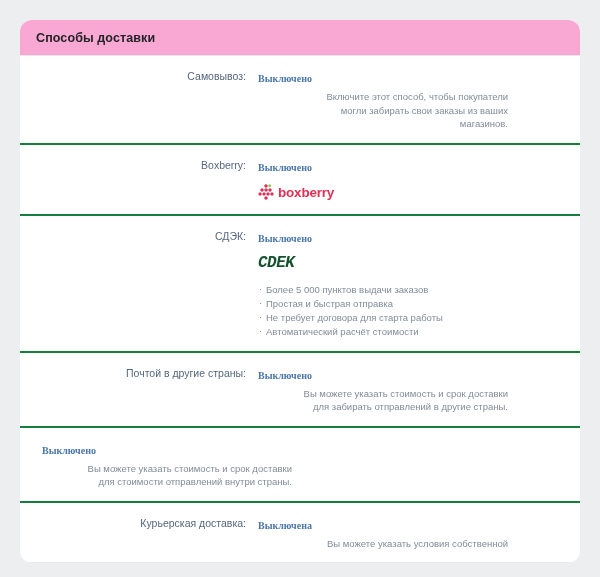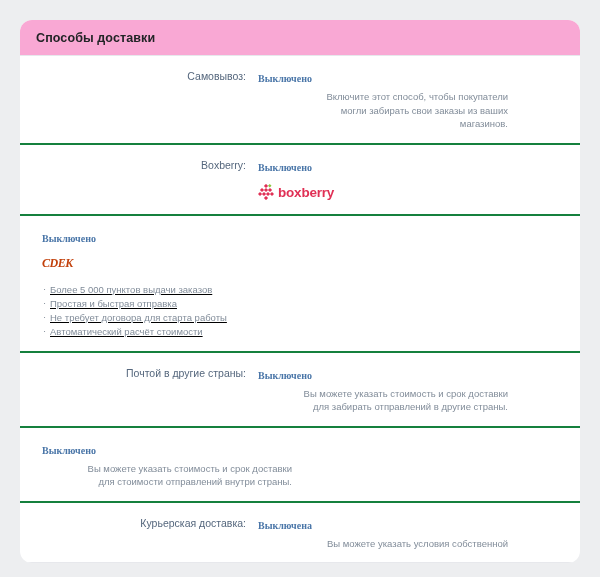--- a/index.html
+++ b/index.html
@@ -84,30 +84,30 @@
   .boxberry-logo { display: flex; align-items: flex-end; gap: 4px; }
   .bb-mark { width: 16px; height: 16px; display: block; }
   .bb-text {
     font-size: 13.5px;
     font-weight: bold;
     color: #e03055;
     letter-spacing: -0.2px;
     line-height: 14px;
   }
   .cdek-logo {
-    font-size: 12px;
+    font-size: 16px;
     font-weight: bold;
     font-style: italic;
-    color: #c2410c;
+    color: #14532d;
     letter-spacing: -0.5px;
     line-height: 18px;
-    font-family: Liberation Serif, serif;
-  }
-
-  .bullets { margin-top: 10px; text-decoration: underline; }
+    font-family: Liberation Mono, monospace;
+  }
+
+  .bullets { margin-top: 10px; }
   .bullet {
     font-size: 9.5px;
     color: #818c99;
     line-height: 14px;
     position: relative;
     padding-left: 8px;
     white-space: nowrap;
   }
   .bullet::before {
     content: "\00b7";
@@ -174,20 +174,21 @@
                   <rect x="21" y="1" width="5" height="5" transform="rotate(45 23.5 3.5)"></rect>
                 </g>
               </svg>
               <span class="bb-text">boxberry</span>
             </div>
           </div>
         </div>
       </div>
 
       <div class="row">
+        <div class="row-label">СДЭК:</div>
         <div class="row-content">
           <span class="status">Выключено</span>
           <div class="logo-wrap">
             <span class="cdek-logo">CDEK</span>
           </div>
           <div class="bullets">
             <div class="bullet">Более 5 000 пунктов выдачи заказов</div>
             <div class="bullet">Простая и быстрая отправка</div>
             <div class="bullet">Не требует договора для старта работы</div>
             <div class="bullet">Автоматический расчёт стоимости</div>

